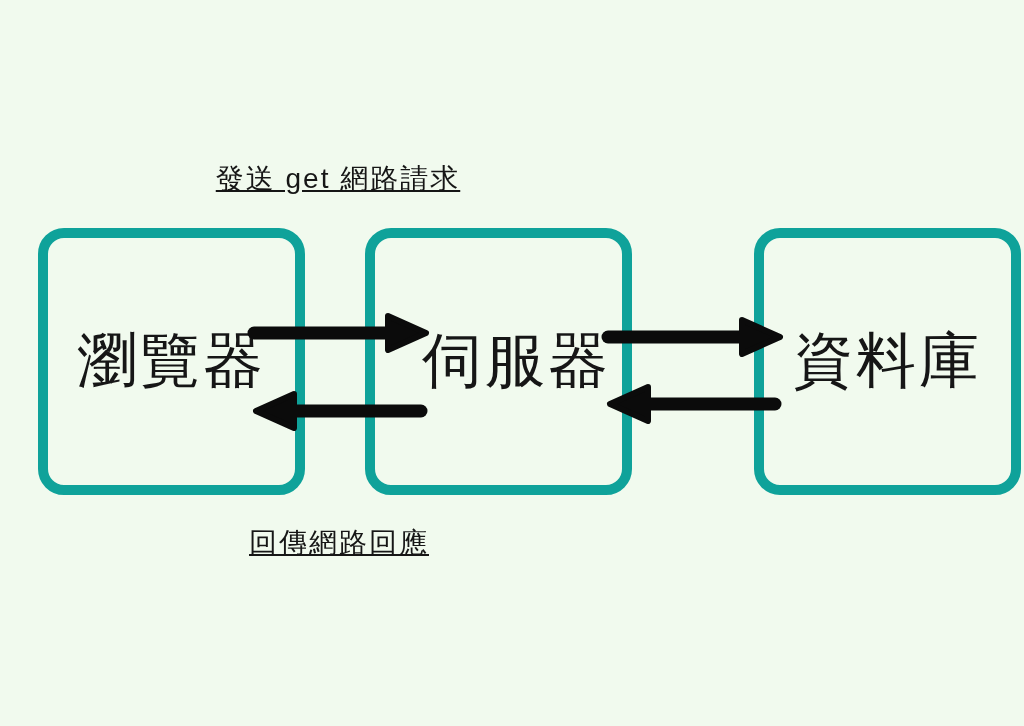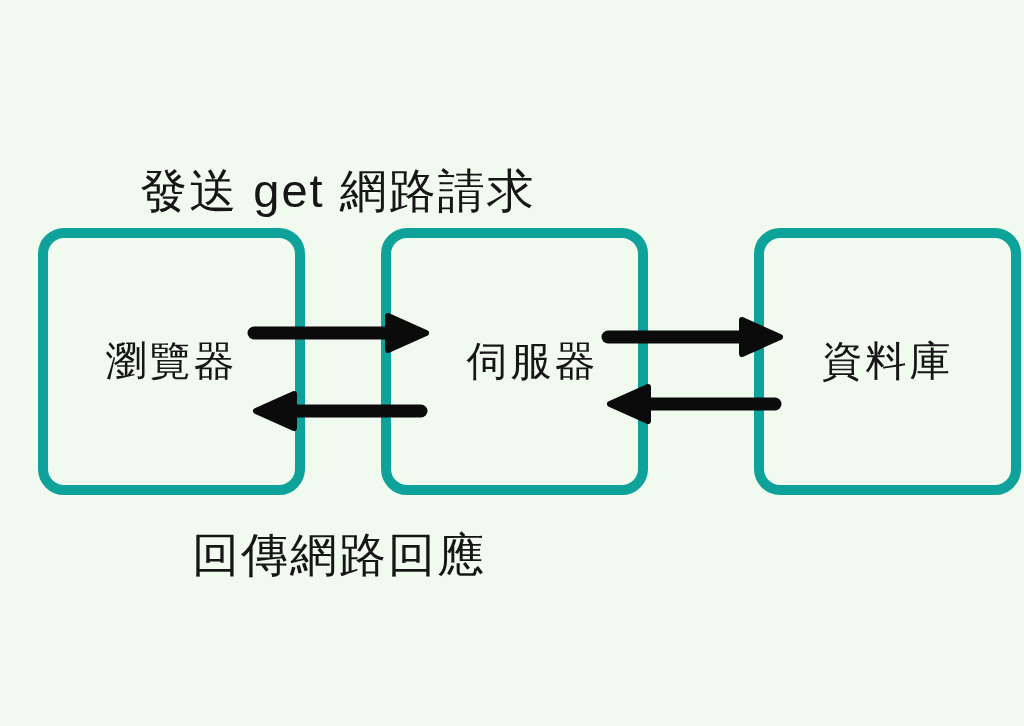--- a/index.html
+++ b/index.html
@@ -23,33 +23,34 @@
     width:267px;
     height:267px;
     box-sizing:border-box;
     border:10px solid var(--accent);
     border-radius:26px;
     display:flex;
     align-items:center;
     justify-content:center;
   }
   .node-label{
-    font-size:41px;
+    font-size:60px;
     letter-spacing:3px;
     white-space:nowrap;
   }
   .node-browser{left:38px;top:228px;}
-  .node-server{left:381px;top:228px;padding-left:36px;}
+  .node-server{left:365px;top:228px;padding-left:36px;}
   .node-database{left:718px;top:228px;margin-left:36px;}
   .float-label{
     position:absolute;
-    font-size:47px;
+    font-size:28px;
     letter-spacing:2px;
     white-space:nowrap;
     transform:translateX(-50%);
+    text-decoration:underline;
   }
   .label-request{left:338px;top:160px;}
   .label-ask{left:690px;top:158px;}
   .label-response{left:339px;top:524px;text-align:center;}
   .arrow-svg{position:absolute;overflow:visible;}
   .arrow-svg line{stroke:var(--arrow);stroke-width:13;stroke-linecap:round;}
   .arrow-svg polygon{fill:var(--arrow);stroke:var(--arrow);stroke-width:6;stroke-linejoin:round;}
   .arrow-1{left:246px;top:313px;}
   .arrow-2{left:246px;top:391px;}
   .arrow-3{left:600px;top:317px;}

